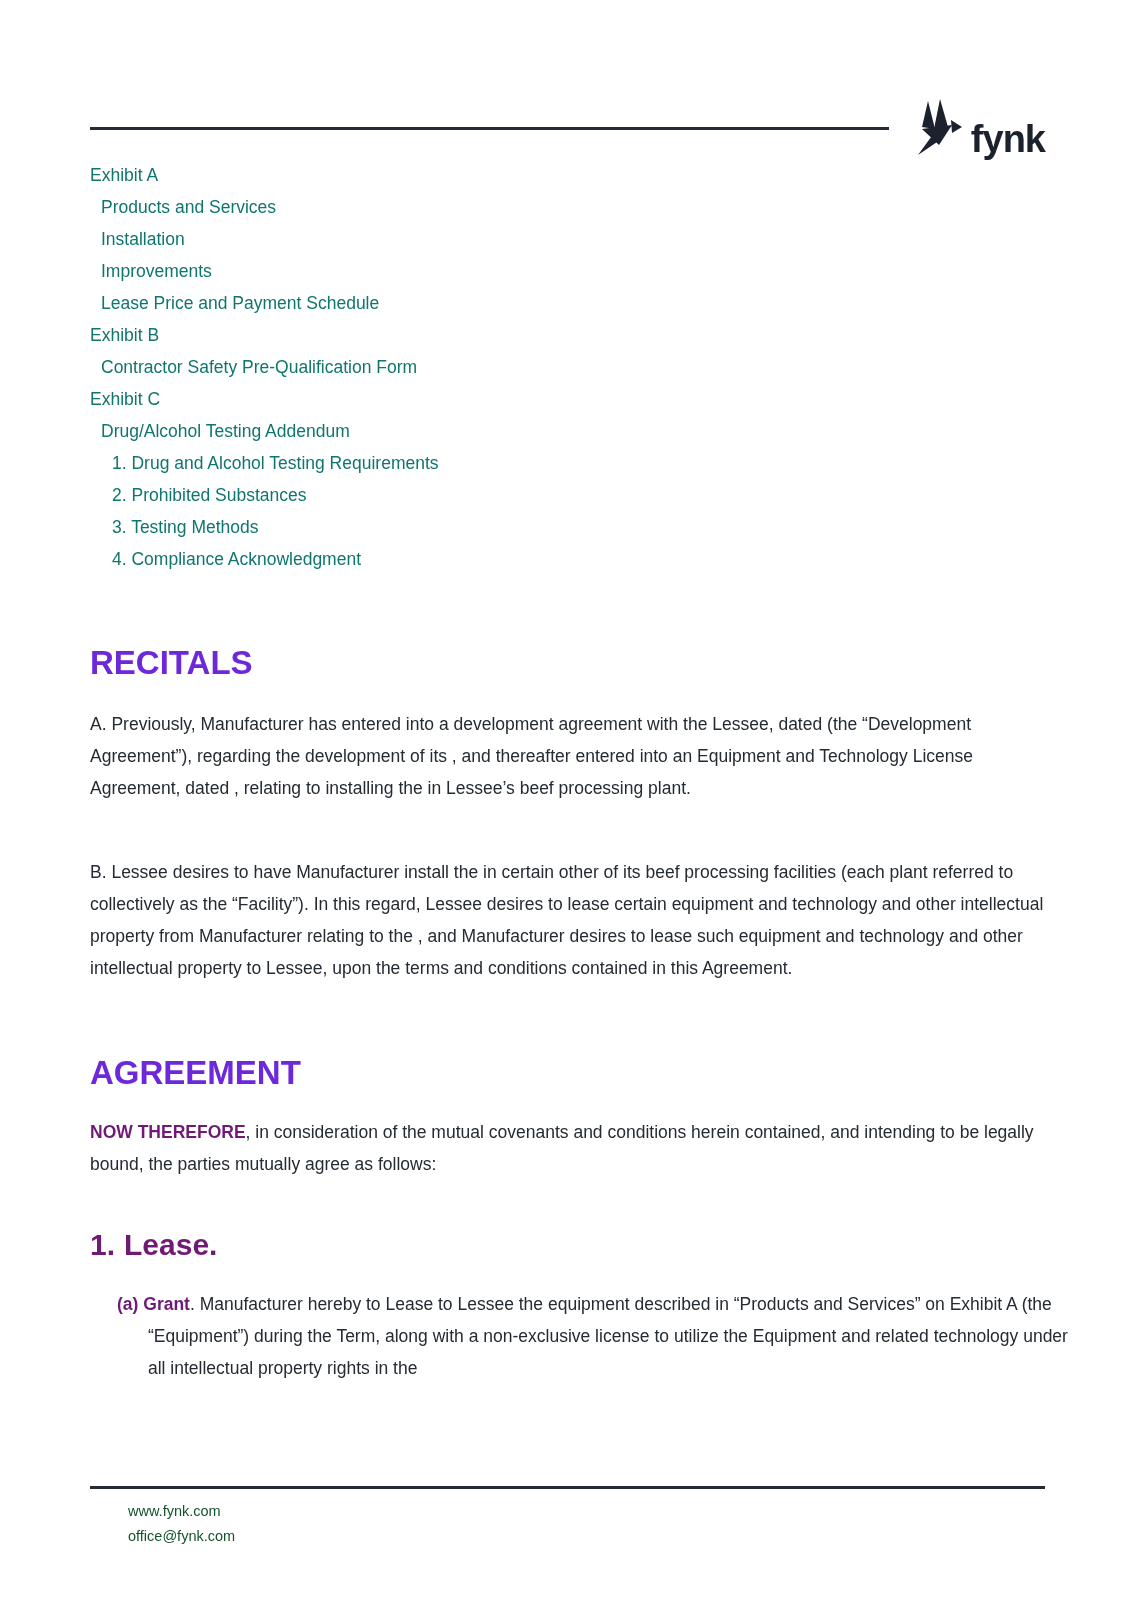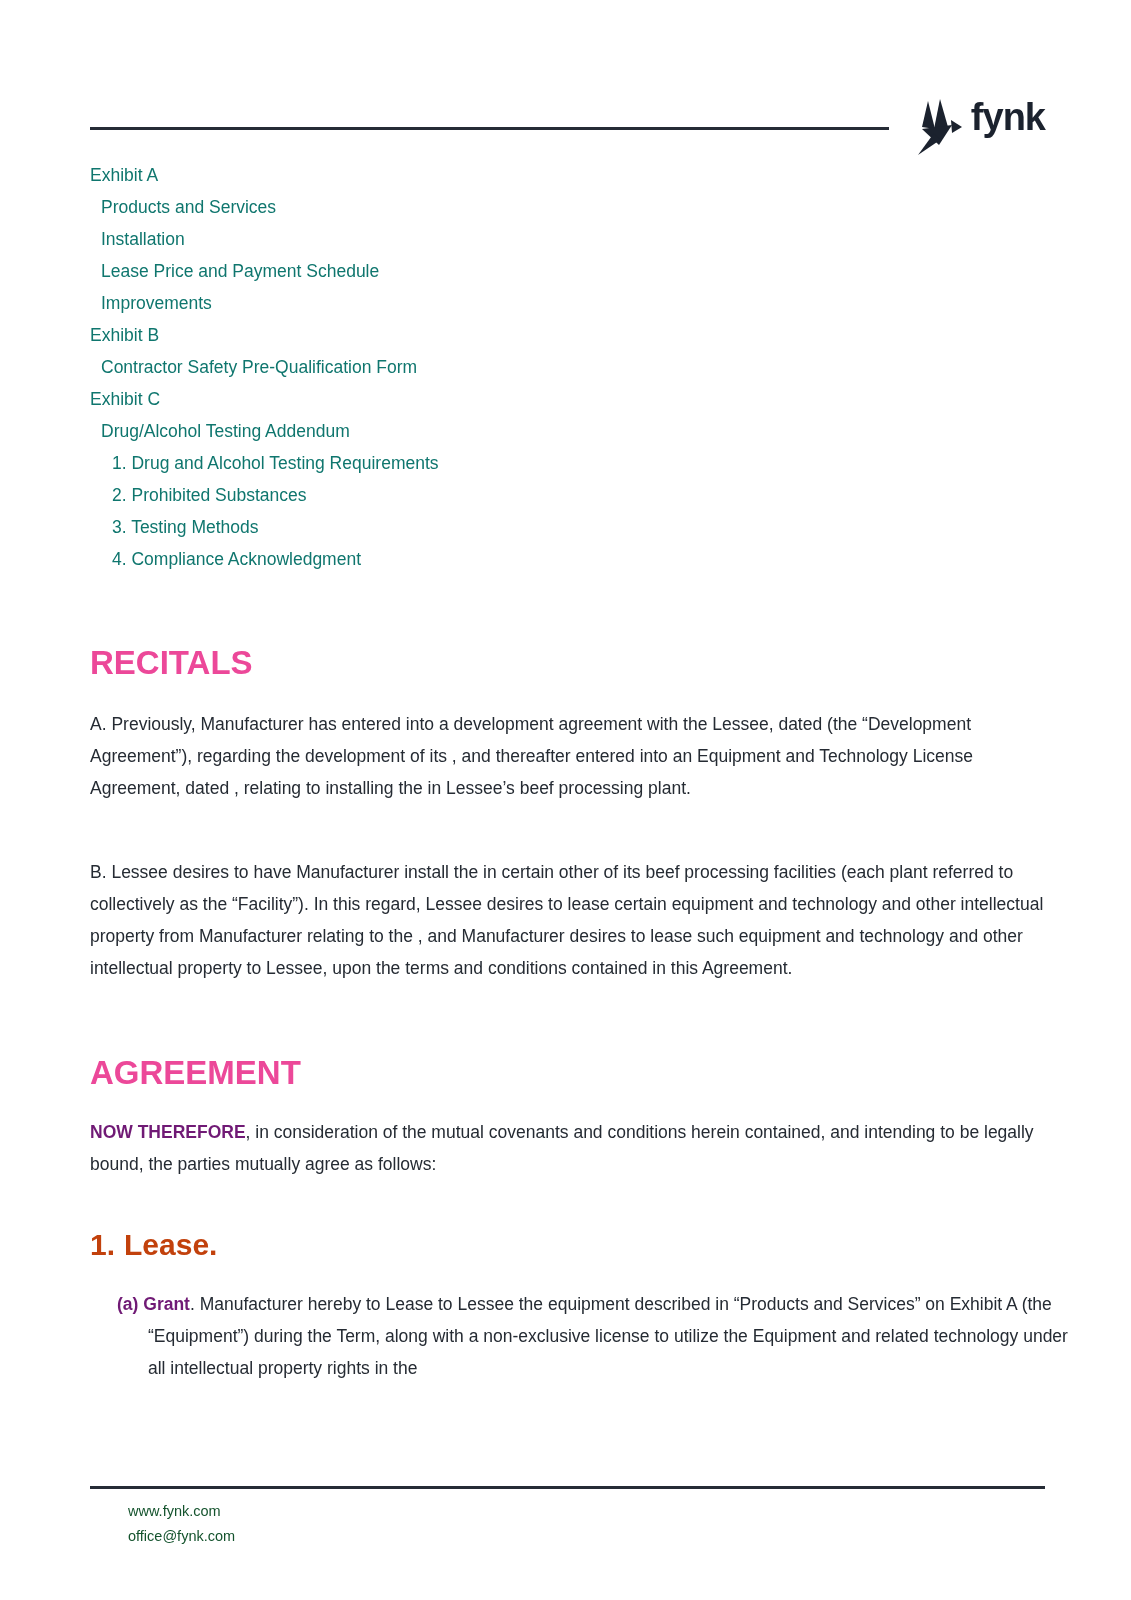--- a/index.html
+++ b/index.html
@@ -21,21 +21,21 @@
     height: 58px;
     display: flex;
     align-items: center;
   }
   .header-rule {
     flex: 1;
     height: 3px;
     background: #262c36;
     margin-right: 22px;
   }
-  .logo { display: flex; align-items: flex-start; }
+  .logo { display: flex; align-items: flex-end; }
   .logo svg { width: 60px; height: 60px; display: block; }
   .logo-text {
     font-size: 38px;
     font-weight: 700;
     letter-spacing: -1px;
     color: #1b222e;
     line-height: 1;
   }
 
   
@@ -51,33 +51,33 @@
   .toc .lvl2 { padding-left: 22px; }
 
   
   .h-big {
     position: absolute;
     left: 90px;
     margin: 0;
     font-size: 33px;
     font-weight: 700;
     line-height: 40px;
-    color: #ec4899;
+    color: #6d28d9;
     letter-spacing: 0;
   }
   .h-recitals  { top: 643px; }
   .h-agreement { top: 1053px; }
   .h-lease {
     position: absolute;
     left: 90px; top: 1226px;
     margin: 0;
     font-size: 30px;
     font-weight: 700;
     line-height: 38px;
-    color: #c2410c;
+    color: #701a75;
   }
   .h-lease .num { margin-right: 9px; }
 
   
   .para {
     position: absolute;
     left: 90px; width: 955px;
     margin: 0;
     font-size: 17.5px;
     line-height: 32px;
@@ -129,22 +129,22 @@
         </svg>
       </span>
       <span class="logo-text">fynk</span>
     </div>
   </header>
 
   <nav class="toc">
     <div class="lvl0">Exhibit A</div>
     <div class="lvl1">Products and Services</div>
     <div class="lvl1">Installation</div>
+    <div class="lvl1">Improvements</div>
     <div class="lvl1">Lease Price and Payment Schedule</div>
-    <div class="lvl1">Improvements</div>
     <div class="lvl0">Exhibit B</div>
     <div class="lvl1">Contractor Safety Pre-Qualification Form</div>
     <div class="lvl0">Exhibit C</div>
     <div class="lvl1">Drug/Alcohol Testing Addendum</div>
     <div class="lvl2">1. Drug and Alcohol Testing Requirements</div>
     <div class="lvl2">2. Prohibited Substances</div>
     <div class="lvl2">3. Testing Methods</div>
     <div class="lvl2">4. Compliance Acknowledgment</div>
   </nav>
 

